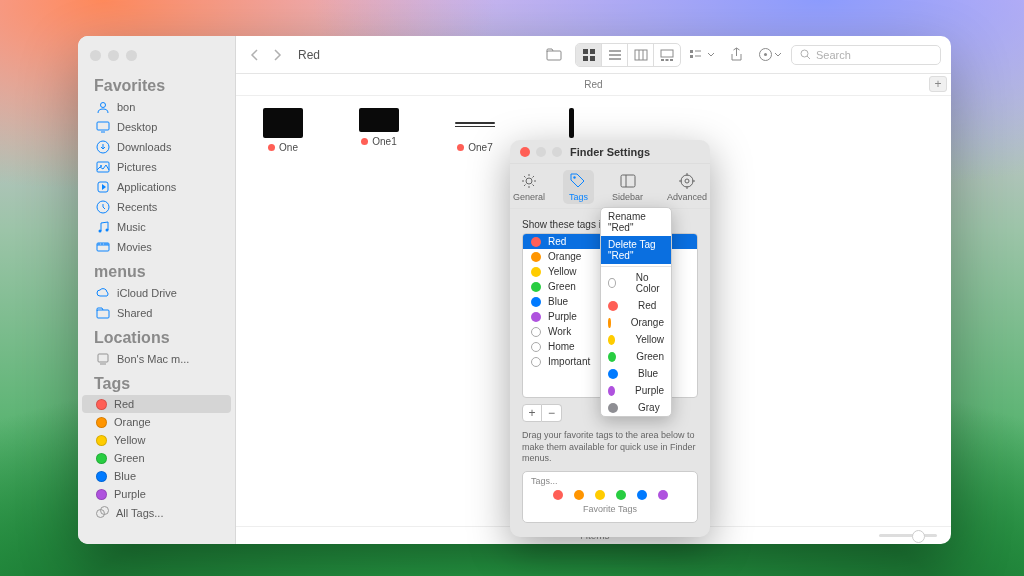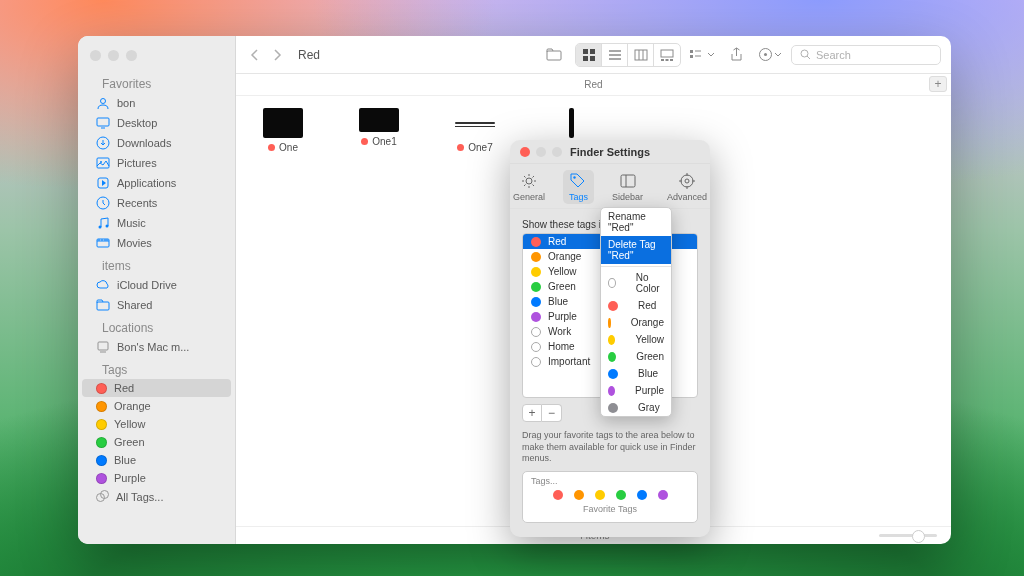--- a/index.html
+++ b/index.html
@@ -6,21 +6,21 @@
 body{width:1024px;height:576px;overflow:hidden;position:relative}
 .wallpaper{position:absolute;inset:0;background:
   radial-gradient(ellipse 90% 60% at 80% 0%, #8e9dff 0%, rgba(142,157,255,0) 55%),
   radial-gradient(ellipse 70% 60% at 10% 0%, #ff8a5c 0%, rgba(255,138,92,0) 55%),
   radial-gradient(ellipse 110% 70% at 50% 110%, #2aa84a 0%, #1d7a35 40%, rgba(29,122,53,0) 70%),
   linear-gradient(180deg,#e3c1e8 0%,#9cc4a8 40%,#2aa84a 100%)}
 .finder{position:absolute;left:78px;top:36px;width:873px;height:508px;background:#fff;border-radius:10px;box-shadow:0 20px 60px rgba(0,0,0,.3);display:flex;overflow:hidden}
 .sidebar{width:158px;background:#ececec;border-right:1px solid #d8d8d8;display:flex;flex-direction:column;padding-top:8px}
 .traffic{display:flex;gap:7px;padding:6px 0 10px 12px}
 .traffic i{width:11px;height:11px;border-radius:50%;background:#d7d7d7}
-.sb-section{font-size:12px;color:#8a8a8a;font-weight:400;padding:6px 24px 2px}
+.sb-section{font-size:16px;color:#8a8a8a;font-weight:700;padding:6px 16px 2px}
 .sb-item{display:flex;align-items:center;gap:7px;padding:3px 10px 3px 14px;font-size:11px;color:#5a5a5a;border-radius:4px;margin:0 4px}
 .sb-item.sel{background:#d5d5d5}
 .sb-ico{width:14px;height:14px;display:inline-flex;align-items:center;justify-content:center;color:#0a84ff}
 .sb-ico.gray{color:#939393}
 .tag-dot{width:11px;height:11px;border-radius:50%;border:1px solid rgba(0,0,0,.15);flex:0 0 11px}
 .tag-all{width:13px;height:13px;position:relative;flex:0 0 13px}
 .tag-all:before{content:'';position:absolute;width:7px;height:7px;border:1px solid #999;border-radius:50%;left:0;top:3px}
 .tag-all:after{content:'';position:absolute;width:7px;height:7px;border:1px solid #999;border-radius:50%;left:4px;top:0}
 .main{flex:1;display:flex;flex-direction:column}
 .toolbar{height:38px;border-bottom:1px solid #e5e5e5;display:flex;align-items:center;padding:0 10px;gap:8px}
@@ -167,21 +167,21 @@
         </div>
         <div class="sb-item">
           <span class="sb-ico">
             <svg width="14" height="14" viewBox="0 0 14 14">
               <rect x="1" y="3" width="12" height="8" rx="1" stroke="currentColor" fill="none"></rect>
               <path d="M1 5h12M3 3v2M6 3v2M9 3v2M11 3v2" stroke="currentColor"></path>
             </svg>
           </span>
           <span>Movies</span>
         </div>
-        <div class="sb-section">items</div>
+        <div class="sb-section">menus</div>
         <div class="sb-item">
           <span class="sb-ico">
             <svg width="14" height="14" viewBox="0 0 14 14">
               <path d="M4 10a3 3 0 0 1 0-6 4 4 0 0 1 7 2 2.5 2.5 0 0 1 0 4z" stroke="currentColor" fill="none"></path>
             </svg>
           </span>
           <span>iCloud Drive</span>
         </div>
         <div class="sb-item">
           <span class="sb-ico">

